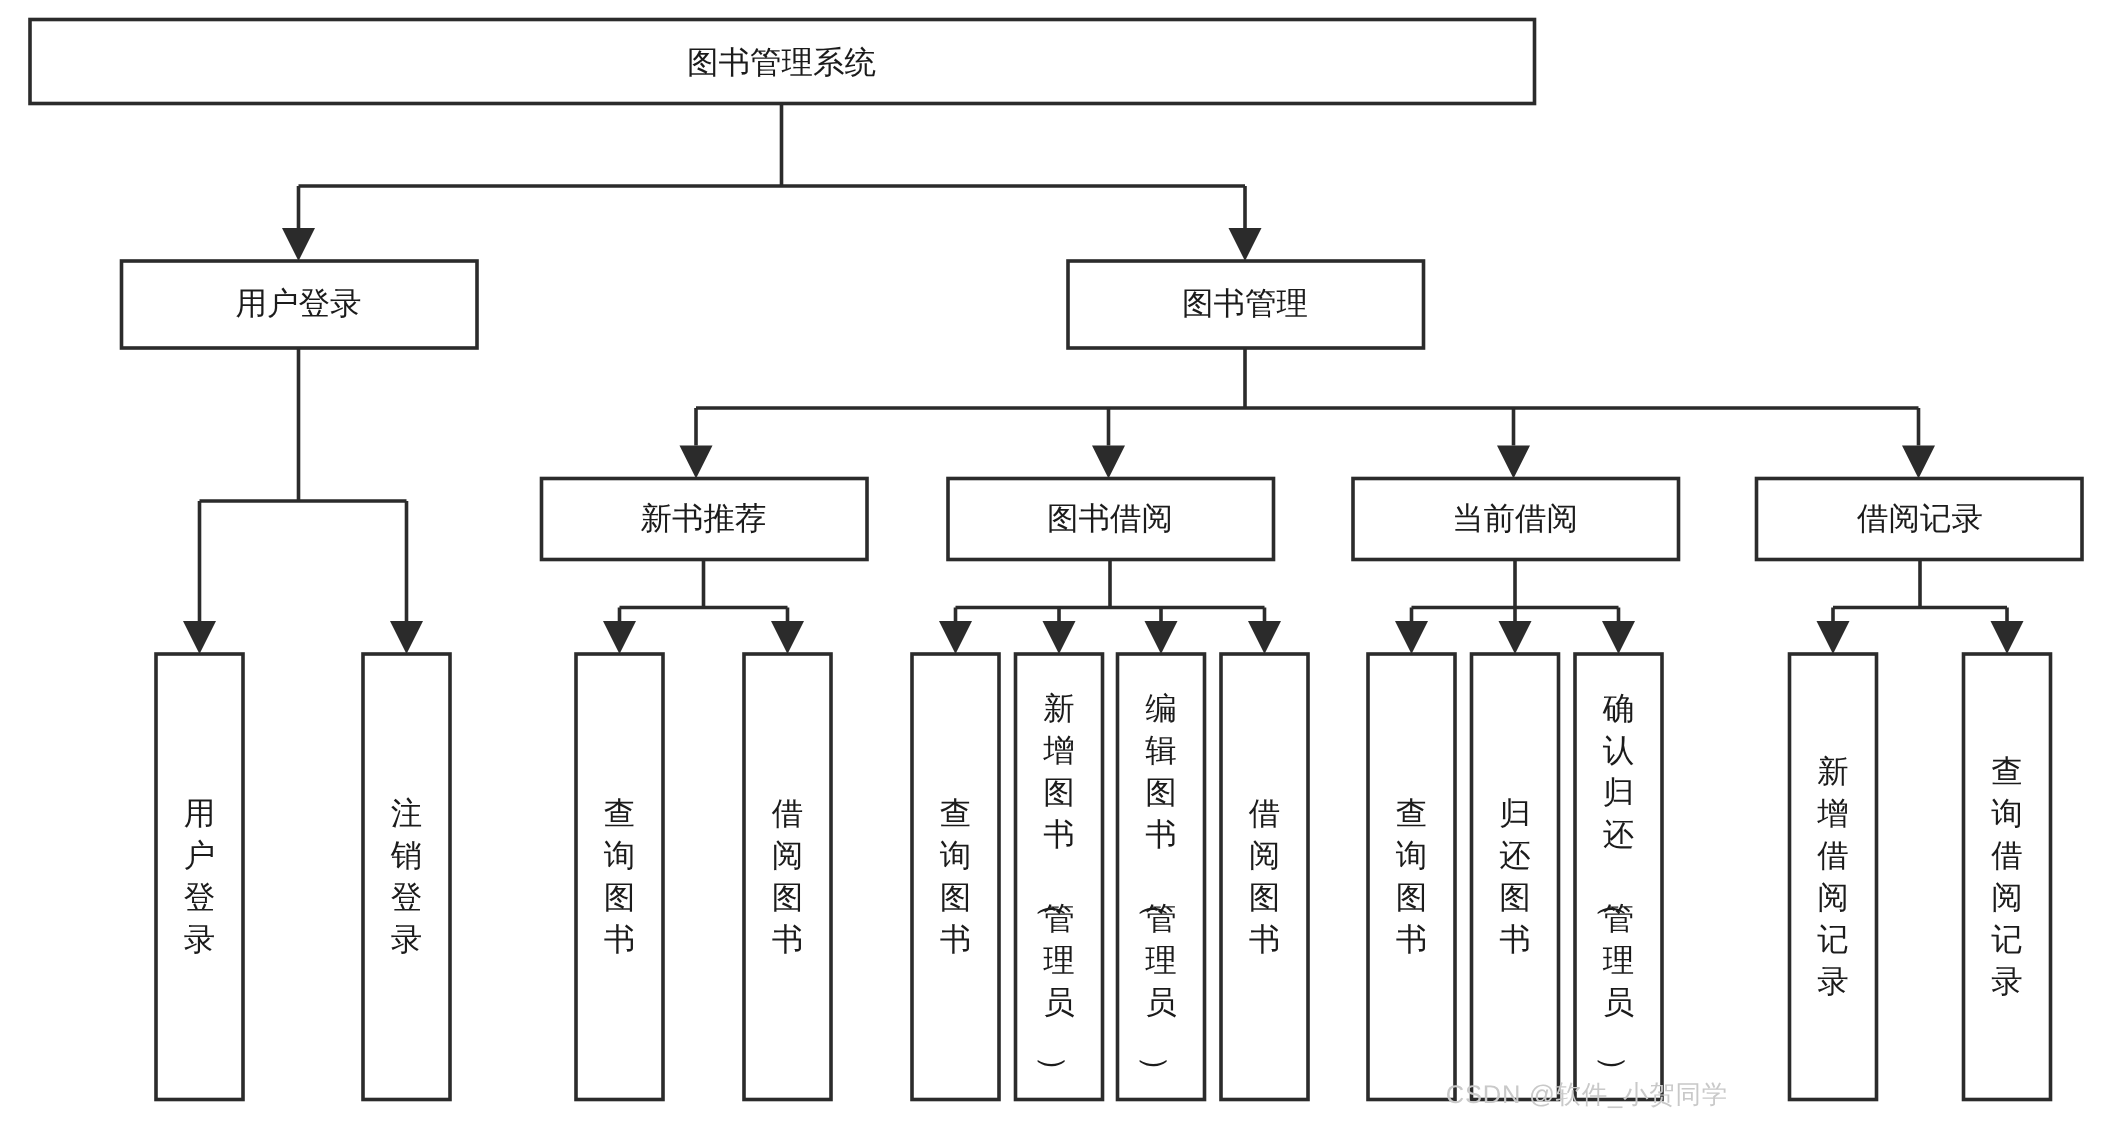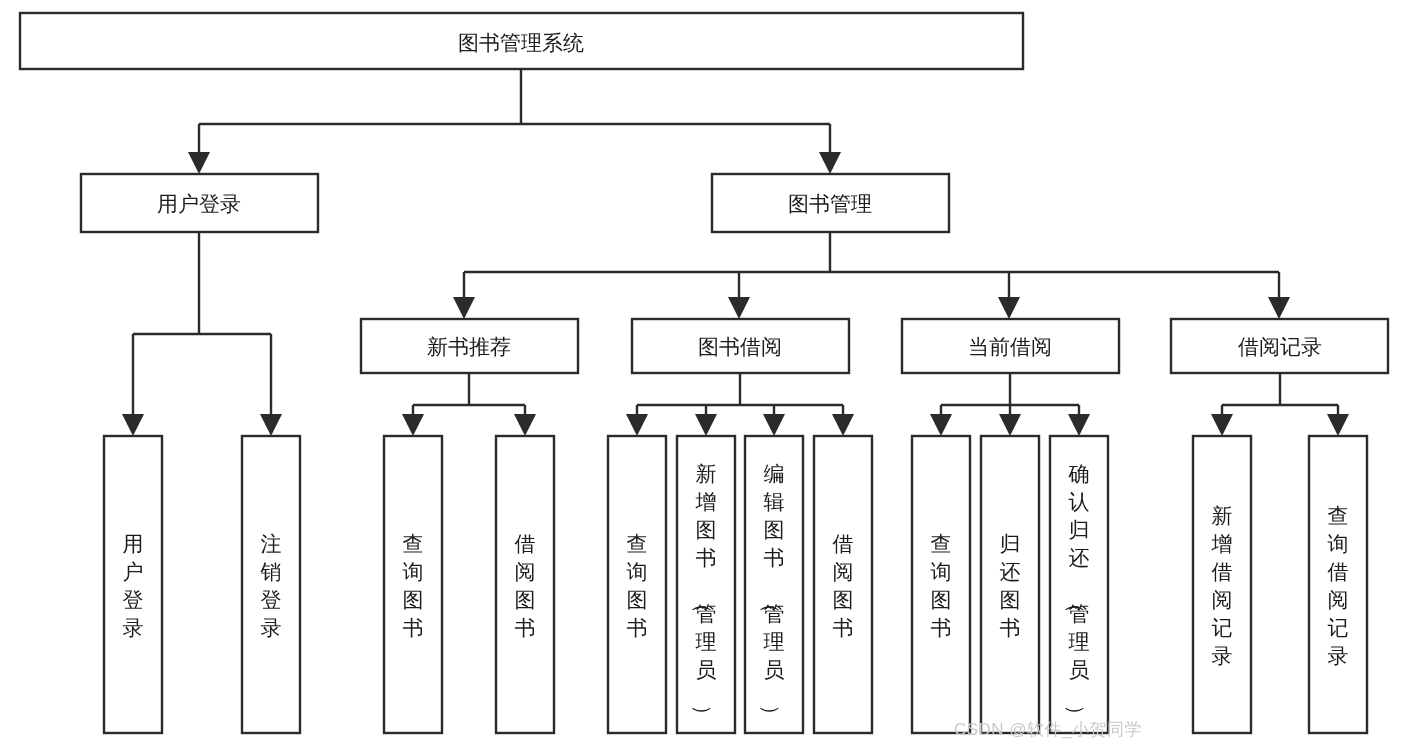--- a/index.html
+++ b/index.html
@@ -50,21 +50,21 @@
     dominant-baseline: central;
   }
   .node-label-vertical {
     fill: #1b1b1b;
     font-family: "Liberation Sans", "DejaVu Sans", sans-serif;
     font-size: 21px;
     text-anchor: middle;
   }
   .watermark {
     position: absolute;
-    right: 10px;
+    right: 0;
     bottom: 6px;
     font-family: "Liberation Sans", "DejaVu Sans", sans-serif;
     font-size: 17px;
     color: #c9c9c9;
     letter-spacing: 0.5px;
     white-space: nowrap;
     user-select: none;
   }
 </style>
 </head>

